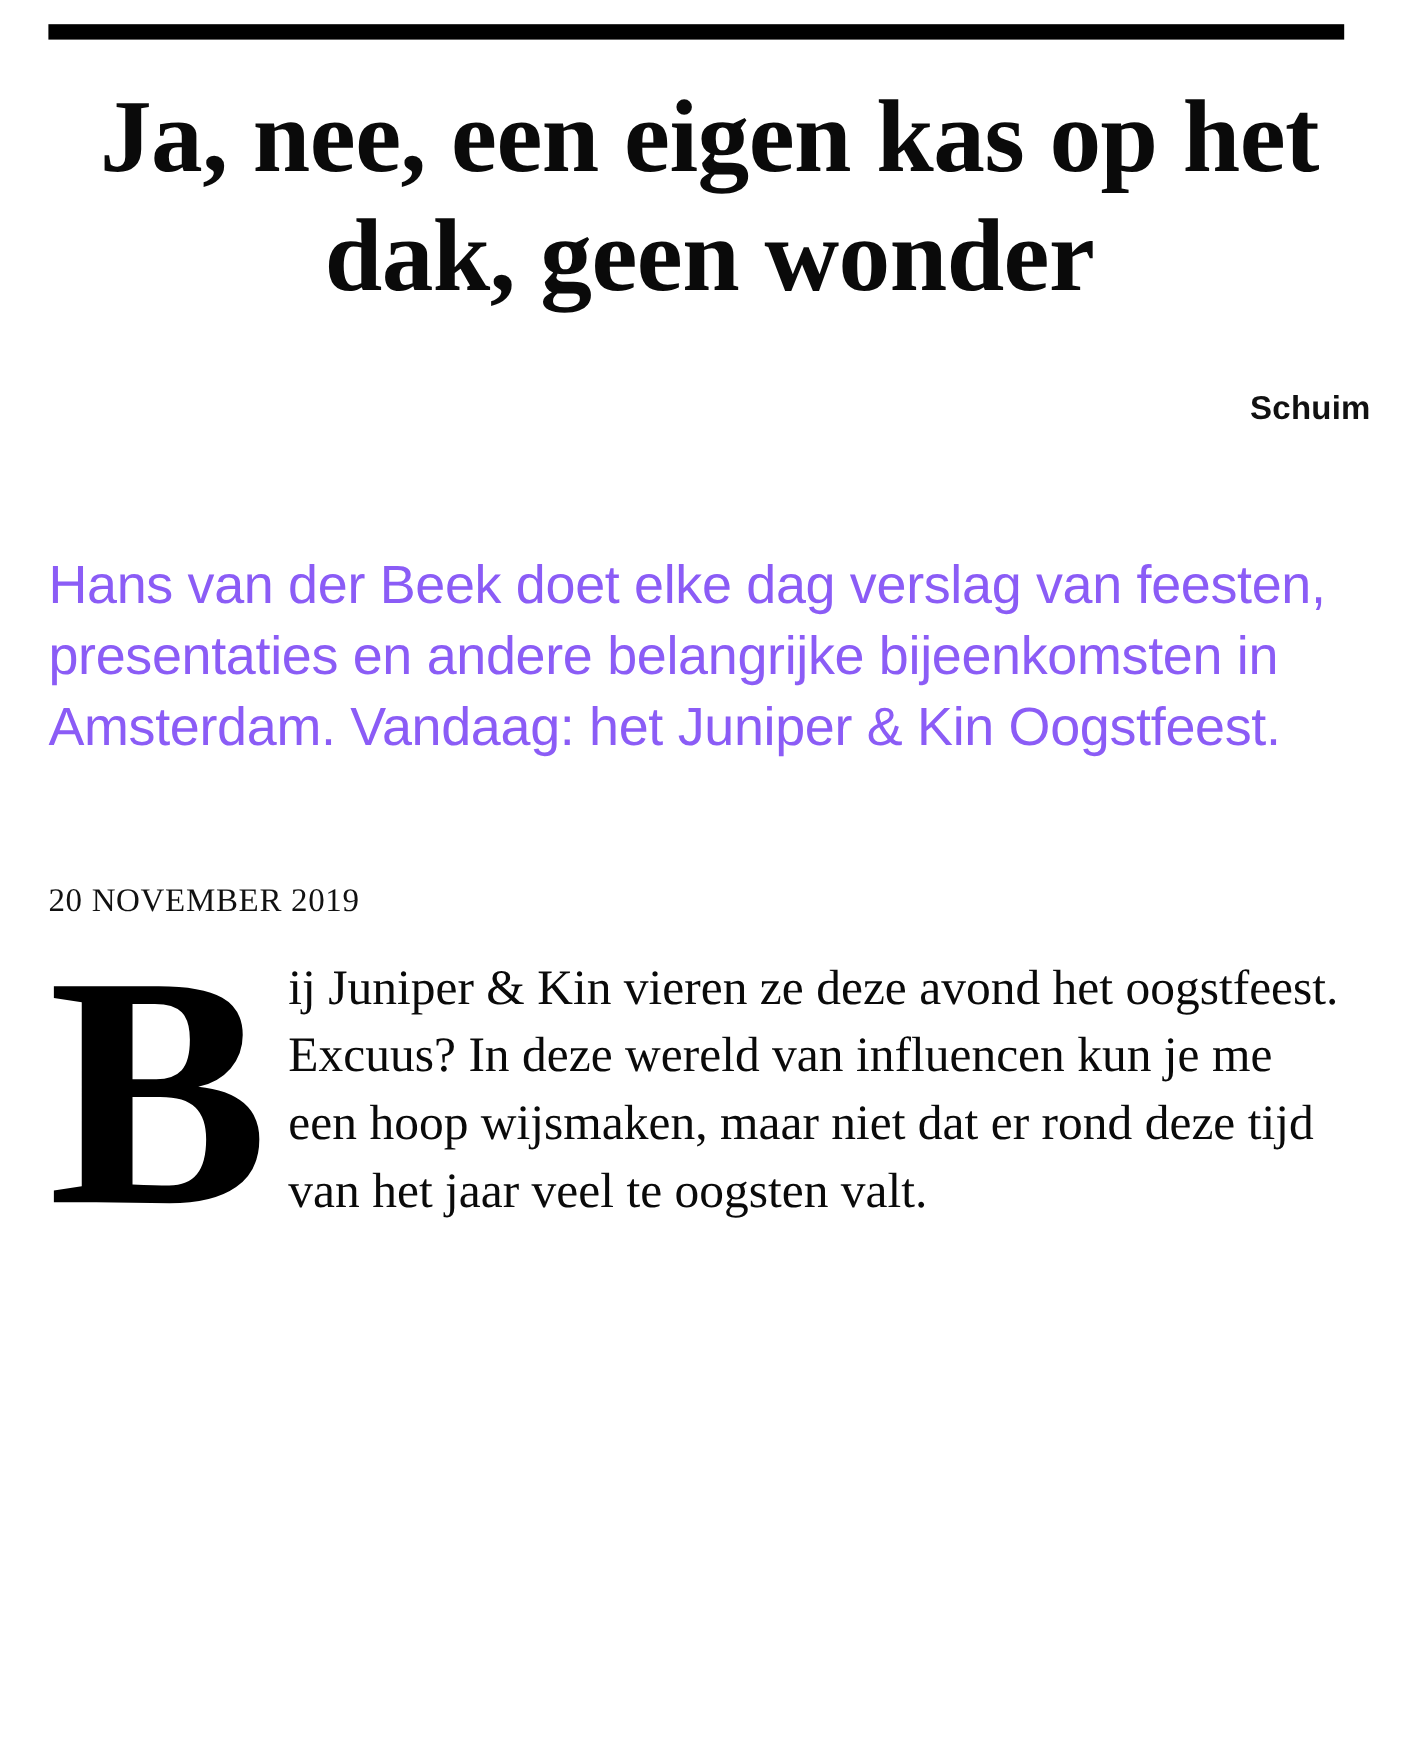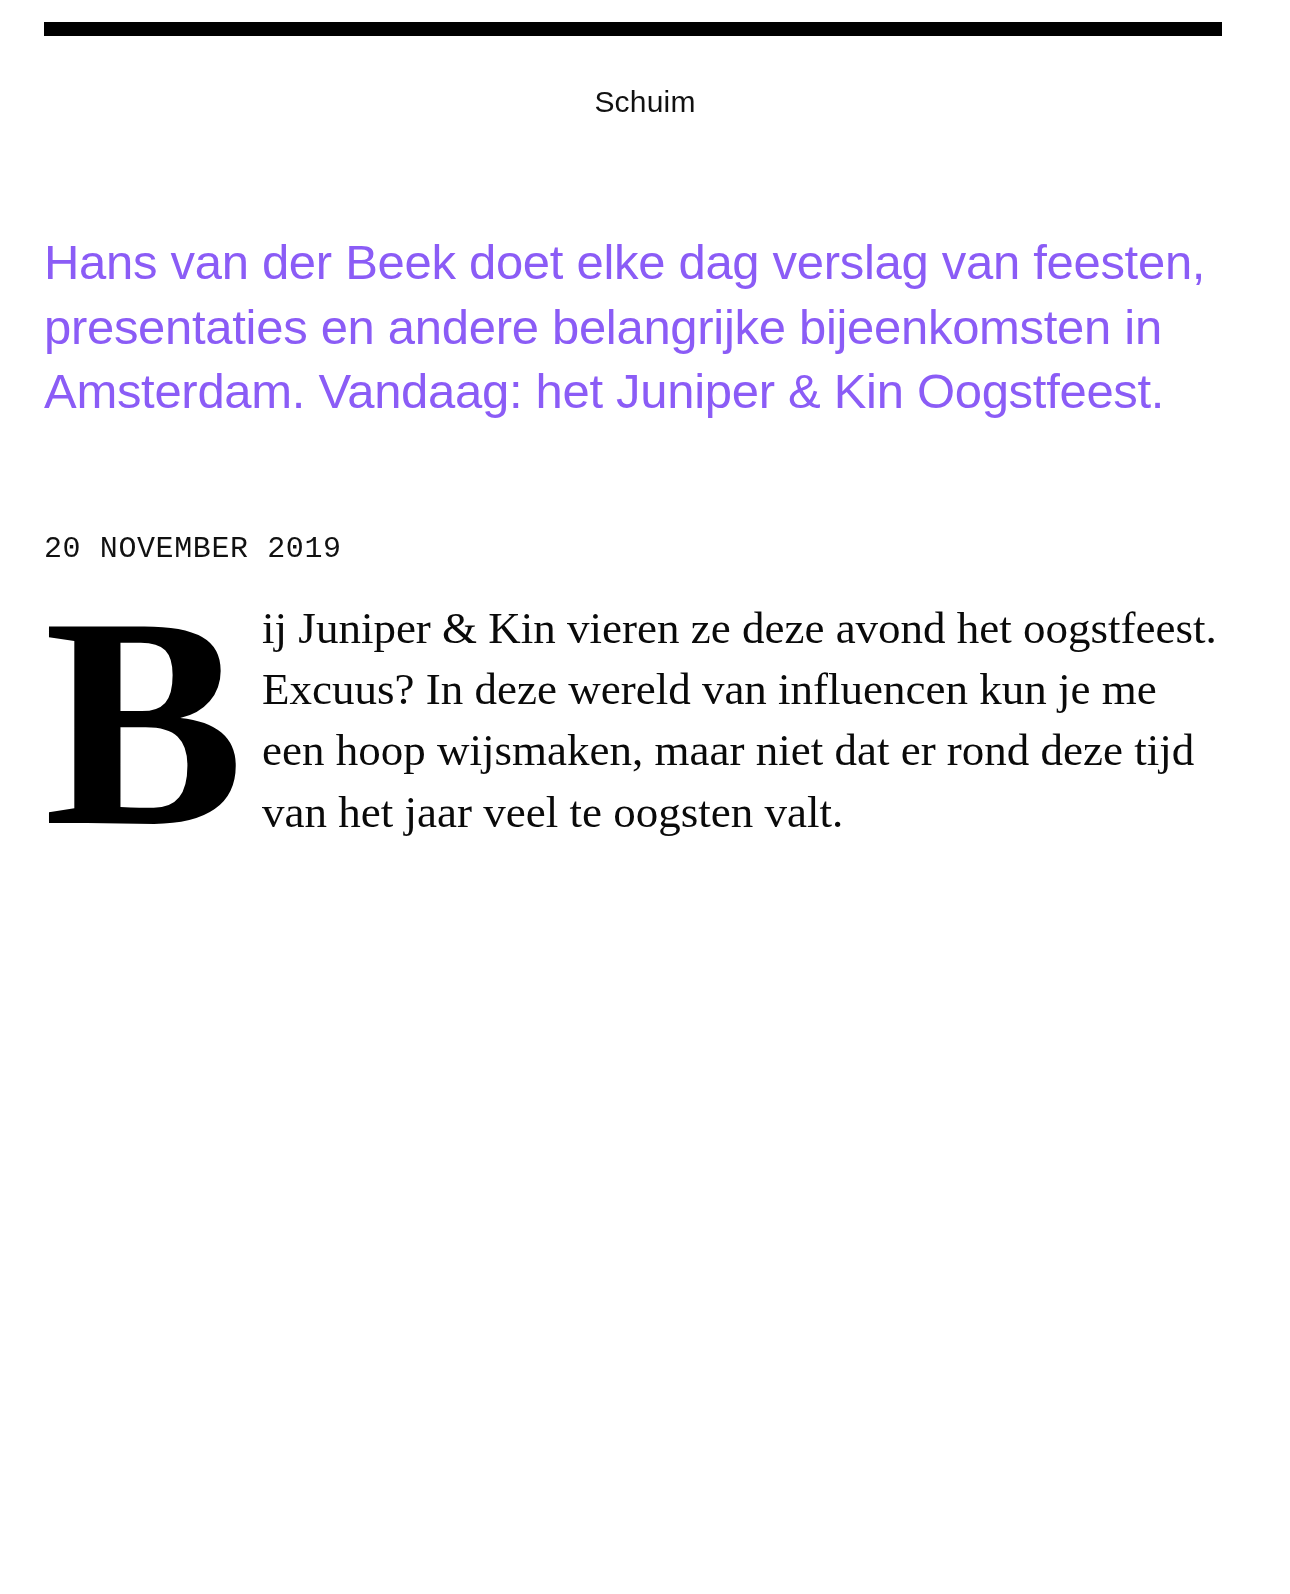--- a/index.html
+++ b/index.html
@@ -38,43 +38,44 @@
     font-size: 94px;
     line-height: 1.16;
     letter-spacing: -0.5px;
     text-align: center;
     margin: 34px auto 0 auto;
     max-width: 1110px;
     color: #0a0a0a;
   }
 
   .kicker {
-    text-align: center;
+    text-align: right;
     font-family: "Liberation Sans", sans-serif;
     font-size: 30px;
     line-height: 1.2;
-    margin-top: 48px;
+    margin-top: 66px;
     color: #111111;
     letter-spacing: 0.2px;
+    font-weight: bold;
   }
 
   .standfirst {
     margin-top: 110px;
     font-family: "Liberation Sans", sans-serif;
     font-weight: 300;
     font-size: 49px;
     line-height: 1.32;
     color: #8b5cf6;
     max-width: 1165px;
     letter-spacing: -0.3px;
   }
 
   .dateline {
     margin-top: 108px;
-    font-family: Liberation Mono, monospace;
+    font-family: Liberation Serif, serif;
     font-size: 30px;
     letter-spacing: 0.6px;
     color: #111111;
   }
 
   .article-body {
     margin-top: 32px;
     font-family: "Liberation Serif", serif;
     font-size: 45px;
     line-height: 1.36;
@@ -103,20 +104,21 @@
     clear: both;
   }
 </style>
 </head>
 <body>
 
 <div class="page">
 
   <div class="top-rule"></div>
 
+  <h1 class="headline">Ja, nee, een eigen kas op het dak, geen wonder</h1>
 
   <div class="kicker">Schuim</div>
 
   <div class="standfirst">Hans van der Beek doet elke dag verslag van feesten, presentaties en andere belangrijke bijeenkomsten in Amsterdam. Vandaag: het Juniper &amp; Kin Oogstfeest.</div>
 
   <div class="dateline">20 NOVEMBER 2019</div>
 
   <div class="article-body clearfix">
     <span class="dropcap">B</span>
     <p>ij Juniper &amp; Kin vieren ze deze avond het oogstfeest. Excuus? In deze wereld van influencen kun je me een hoop wijsmaken, maar niet dat er rond deze tijd van het jaar veel te oogsten valt.</p>

